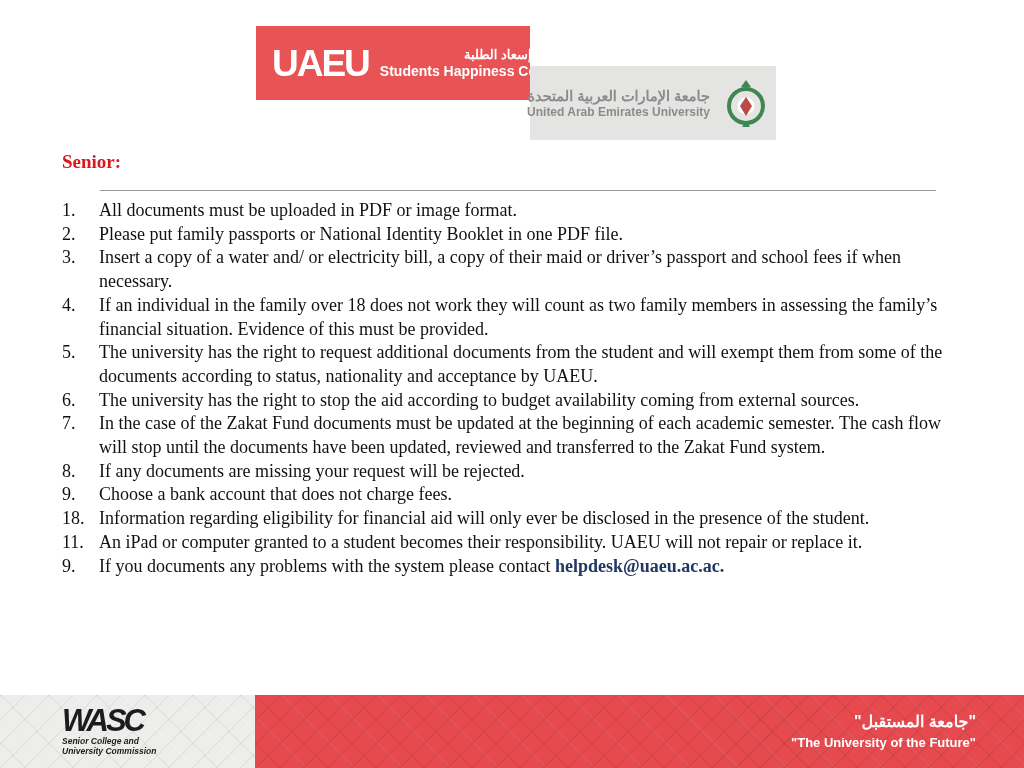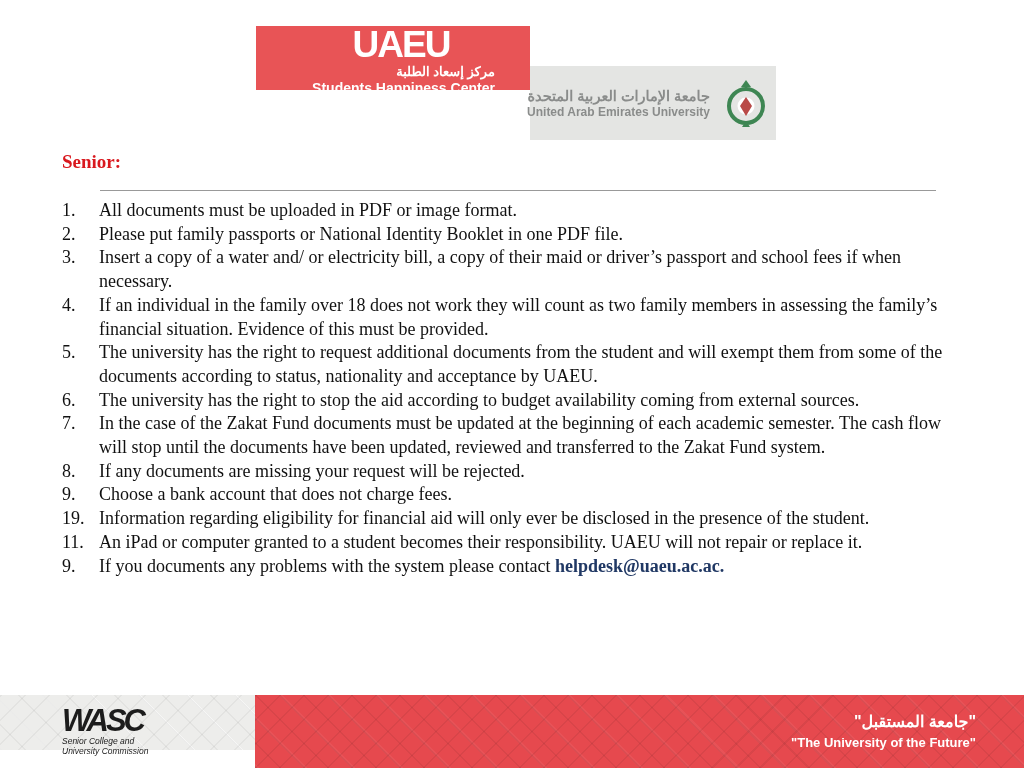--- a/index.html
+++ b/index.html
@@ -6,24 +6,23 @@
   html,body { background:#888; }
   .page {
     position:relative; width:1024px; height:768px; margin:0 auto;
     background:#ffffff; overflow:hidden;
     font-family:"Liberation Serif", serif; color:#111;
   }
 
   
   .logo-band { position:absolute; left:256px; top:26px; height:74px; display:flex; }
   .logo-left {
-    width:274px; height:64px; background:#E85456; color:#fff;
+    width:274px; height:74px; background:#E85456; color:#fff;
     display:flex; align-items:center; padding-left:16px;
     font-family:"Liberation Sans", sans-serif;
-    flex-direction:column;
   }
   .uaeu-acronym { font-size:37px; font-weight:800; letter-spacing:-2px; line-height:1; }
   .logo-left-text { margin-left:11px; display:flex; flex-direction:column; text-align:right; padding-right:6px; }
   .logo-left-ar { font-size:13px; font-weight:700; line-height:17px; }
   .logo-left-en { font-size:14px; font-weight:700; line-height:17px; white-space:nowrap; }
 
   .logo-right {
     width:246px; height:74px; background:#E4E5E3;
     display:flex; align-items:center; justify-content:flex-end;
     padding-right:8px; gap:14px;
@@ -46,30 +45,30 @@
   .note-list { position:absolute; left:62px; top:199px; width:1100px; }
   .note-item { display:flex; font-size:18px; line-height:23.7px; }
   .note-item .num { flex:0 0 37px; }
   .note-item .txt { flex:1 1 auto; min-width:0; }
   .ln { display:block; white-space:nowrap; }
   .email { font-weight:700; color:#203864; }
 
   
   .footer { position:absolute; left:0; top:695px; width:1024px; height:73px; display:flex; }
   .footer-left {
-    width:255px; height:55px; position:relative;
+    width:255px; height:73px; position:relative;
     background-color:#EDEDEB;
     background-image:
       repeating-linear-gradient(45deg,  rgba(0,0,0,0.045) 0 1.5px, transparent 1.5px 17px),
       repeating-linear-gradient(135deg, rgba(0,0,0,0.045) 0 1.5px, transparent 1.5px 17px),
       repeating-linear-gradient(45deg,  rgba(255,255,255,0.5) 0 2px, transparent 2px 34px);
   }
   .wasc { position:absolute; left:62px; top:11px; color:#1c1c1c; font-family:"Liberation Sans", sans-serif; }
   .wasc-acronym { font-size:31px; font-weight:900; font-style:italic; letter-spacing:-3px; line-height:30px; }
-  .wasc-sub { font-size:8.5px; font-style:italic; font-weight:400; line-height:10px; margin-top:0; }
+  .wasc-sub { font-size:8.5px; font-style:italic; font-weight:700; line-height:10px; margin-top:0; }
 
   .footer-right {
     flex:1 1 auto; height:73px;
     background-color:#E6494E;
     background-image:
       repeating-linear-gradient(45deg,  rgba(0,0,0,0.06) 0 1.5px, transparent 1.5px 17px),
       repeating-linear-gradient(135deg, rgba(0,0,0,0.06) 0 1.5px, transparent 1.5px 17px),
       repeating-linear-gradient(45deg,  rgba(255,255,255,0.05) 0 3px, transparent 3px 34px);
     display:flex; flex-direction:column; justify-content:center; align-items:flex-end;
     padding-right:48px; color:#fff; font-family:"Liberation Sans", sans-serif;
@@ -171,21 +170,21 @@
     </div>
 
     <div class="note-item">
       <span class="num">9.</span>
       <span class="txt">
         <span class="ln">Choose a bank account that does not charge fees.</span>
       </span>
     </div>
 
     <div class="note-item">
-      <span class="num">19.</span>
+      <span class="num">18.</span>
       <span class="txt">
         <span class="ln">Information regarding eligibility for financial aid will only ever be disclosed in the presence of the student.</span>
       </span>
     </div>
 
     <div class="note-item">
       <span class="num">11.</span>
       <span class="txt">
         <span class="ln">An iPad or computer granted to a student becomes their responsibility. UAEU will not repair or replace it.</span>
       </span>

